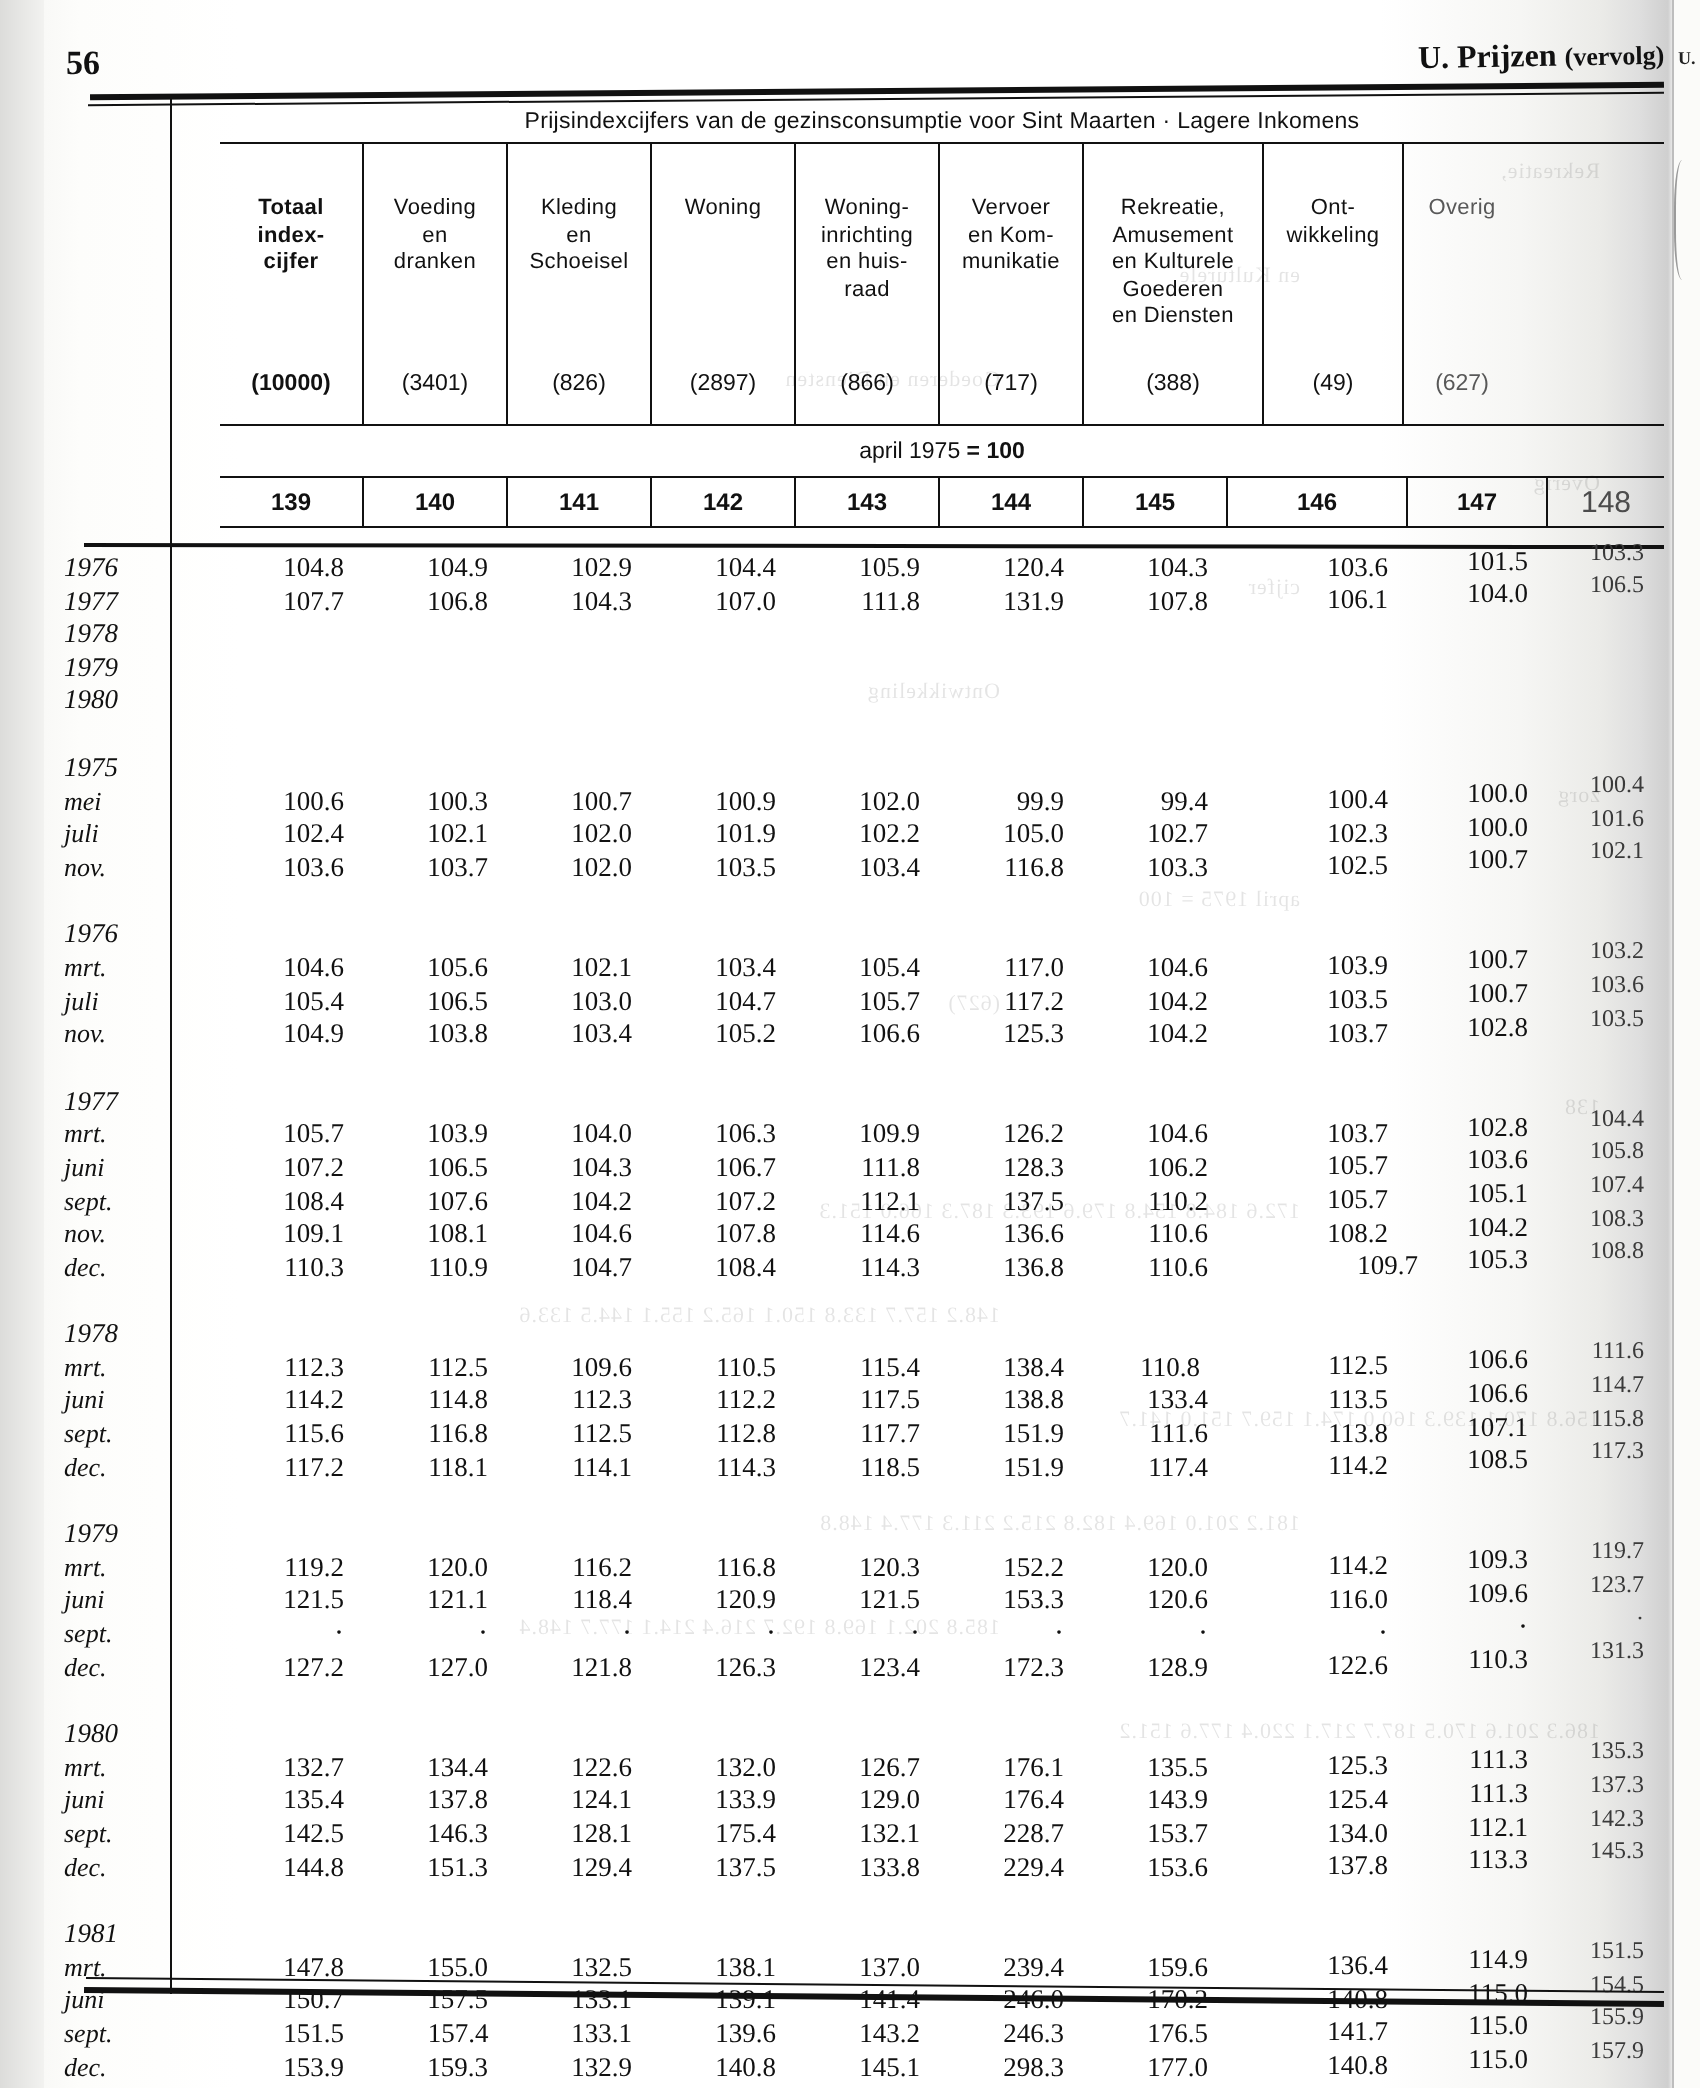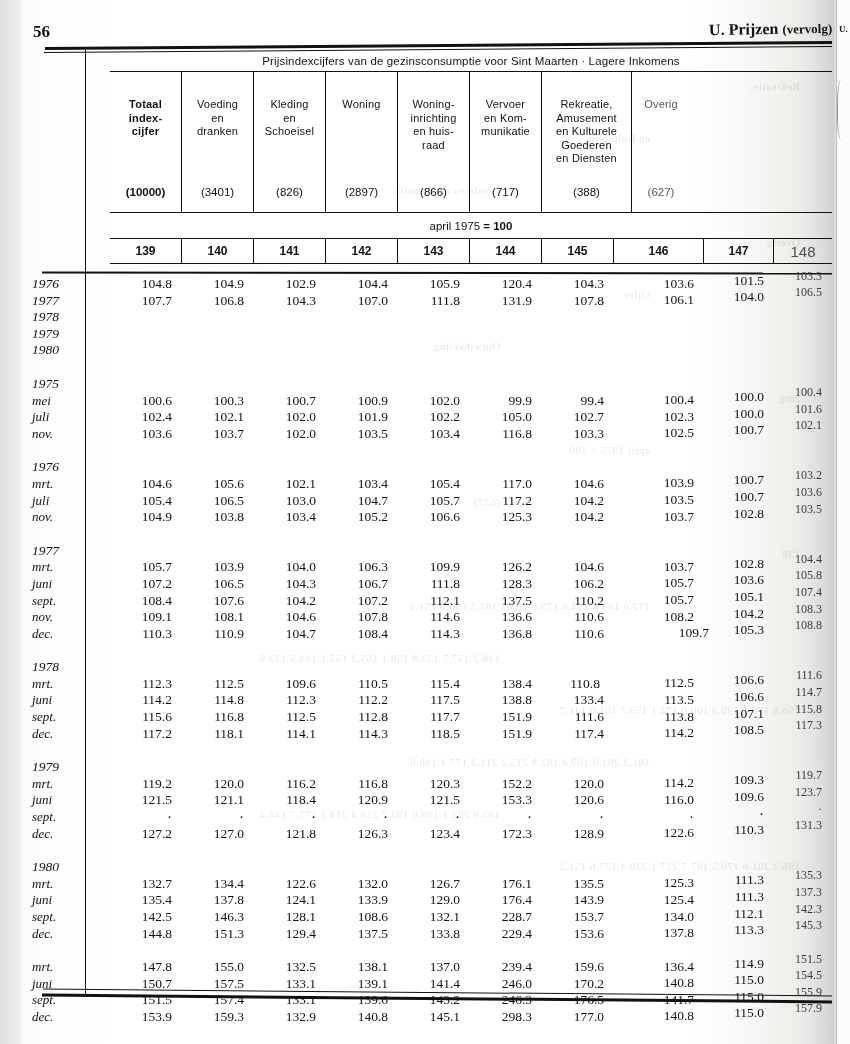--- a/index.html
+++ b/index.html
@@ -232,20 +232,25 @@
         <div class="hw">(717)</div>
       </div>
       <div class="hc" style="width: 90px;">
         <div class="hlab">Rekreatie,
 Amusement
 en Kulturele
 Goederen
 en Diensten</div>
         <div class="hw">(388)</div>
       </div>
+      <div class="hc" style="width: 70px;">
+        <div class="hlab">Ont-
+wikkeling</div>
+        <div class="hw">(49)</div>
+      </div>
       <div class="hc faint" style="width: 58px;">
         <div class="hlab">Overig</div>
         <div class="hw">(627)</div>
       </div>
     </div>
 
   <div id="baseline">
     <span>april 1975</span>
     <span>&nbsp;</span>
     <span class="b">= 100</span>
@@ -609,21 +614,21 @@
           <div class="cell" style="left: 432px; width: 62px; top: 0px;">143.9</div>
           <div class="cell" style="left: 504px; width: 80px; top: -0.5px;">125.4</div>
           <div class="cell" style="left: 594px; width: 60px; top: -3.5px;">111.3</div>
           <div class="cell faint" style="left: 664px; width: 48px; top: -7.5px;">137.3</div>
         </div>
         <div class="row">
           <div class="ylab">sept.</div>
           <div class="cell" style="left: 0px; width: 62px; top: 0px;">142.5</div>
           <div class="cell" style="left: 72px; width: 62px; top: 0px;">146.3</div>
           <div class="cell" style="left: 144px; width: 62px; top: 0px;">128.1</div>
-          <div class="cell" style="left: 216px; width: 62px; top: 0px;">108.6</div>
+          <div class="cell" style="left: 216px; width: 62px; top: 0px;">175.4</div>
           <div class="cell" style="left: 288px; width: 62px; top: 0px;">132.1</div>
           <div class="cell" style="left: 360px; width: 62px; top: 0px;">228.7</div>
           <div class="cell" style="left: 432px; width: 62px; top: 0px;">153.7</div>
           <div class="cell" style="left: 504px; width: 80px; top: -0.5px;">134.0</div>
           <div class="cell" style="left: 594px; width: 60px; top: -3.5px;">112.1</div>
           <div class="cell faint" style="left: 664px; width: 48px; top: -7.5px;">142.3</div>
         </div>
         <div class="row">
           <div class="ylab">dec.</div>
           <div class="cell" style="left: 0px; width: 62px; top: 0px;">144.8</div>
@@ -634,20 +639,23 @@
           <div class="cell" style="left: 360px; width: 62px; top: 0px;">229.4</div>
           <div class="cell" style="left: 432px; width: 62px; top: 0px;">153.6</div>
           <div class="cell" style="left: 504px; width: 80px; top: -0.5px;">137.8</div>
           <div class="cell" style="left: 594px; width: 60px; top: -3.5px;">113.3</div>
           <div class="cell faint" style="left: 664px; width: 48px; top: -7.5px;">145.3</div>
         </div>
       </div>
       <div class="spacer"></div>
       <div class="grp g7">
         <div class="row">
+          <div class="ylab yr">1981</div>
+        </div>
+        <div class="row">
           <div class="ylab">mrt.</div>
           <div class="cell" style="left: 0px; width: 62px; top: 0px;">147.8</div>
           <div class="cell" style="left: 72px; width: 62px; top: 0px;">155.0</div>
           <div class="cell" style="left: 144px; width: 62px; top: 0px;">132.5</div>
           <div class="cell" style="left: 216px; width: 62px; top: 0px;">138.1</div>
           <div class="cell" style="left: 288px; width: 62px; top: 0px;">137.0</div>
           <div class="cell" style="left: 360px; width: 62px; top: 0px;">239.4</div>
           <div class="cell" style="left: 432px; width: 62px; top: 0px;">159.6</div>
           <div class="cell" style="left: 504px; width: 80px; top: -0.5px;">136.4</div>
           <div class="cell" style="left: 594px; width: 60px; top: -3.5px;">114.9</div>
@@ -662,21 +670,21 @@
           <div class="cell" style="left: 288px; width: 62px; top: 0px;">141.4</div>
           <div class="cell" style="left: 360px; width: 62px; top: 0px;">246.0</div>
           <div class="cell" style="left: 432px; width: 62px; top: 0px;">170.2</div>
           <div class="cell" style="left: 504px; width: 80px; top: -0.5px;">140.8</div>
           <div class="cell" style="left: 594px; width: 60px; top: -3.5px;">115.0</div>
           <div class="cell faint" style="left: 664px; width: 48px; top: -7.5px;">154.5</div>
         </div>
         <div class="row">
           <div class="ylab">sept.</div>
           <div class="cell" style="left: 0px; width: 62px; top: 0px;">151.5</div>
-          <div class="cell" style="left: 72px; width: 62px; top: 0px;">157.4</div>
+          <div class="cell" style="left: 88px; width: 62px; top: 0px; text-align: center;">157.4</div>
           <div class="cell" style="left: 144px; width: 62px; top: 0px;">133.1</div>
           <div class="cell" style="left: 216px; width: 62px; top: 0px;">139.6</div>
           <div class="cell" style="left: 288px; width: 62px; top: 0px;">143.2</div>
           <div class="cell" style="left: 360px; width: 62px; top: 0px;">246.3</div>
           <div class="cell" style="left: 432px; width: 62px; top: 0px;">176.5</div>
           <div class="cell" style="left: 504px; width: 80px; top: -0.5px;">141.7</div>
           <div class="cell" style="left: 594px; width: 60px; top: -3.5px;">115.0</div>
           <div class="cell faint" style="left: 664px; width: 48px; top: -7.5px;">155.9</div>
         </div>
         <div class="row">

